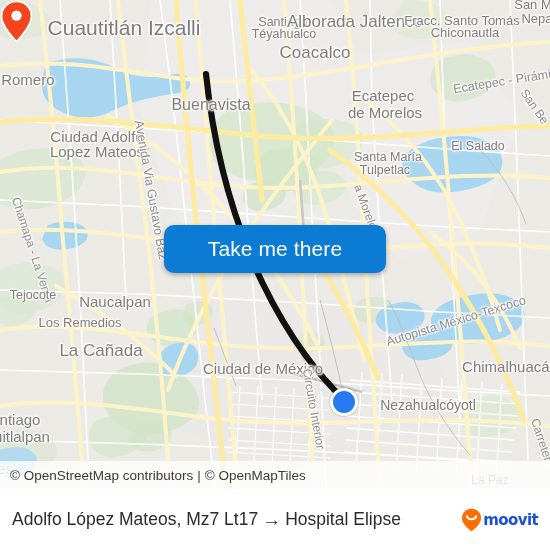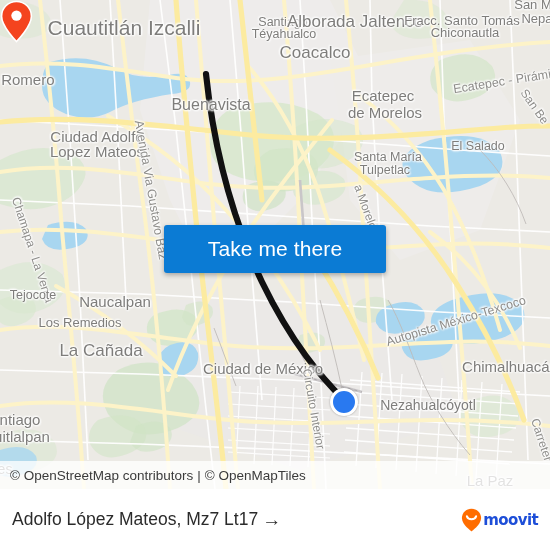--- a/index.html
+++ b/index.html
@@ -28,21 +28,21 @@
 
   
   #pin{position:absolute;left:190px;top:50px;width:33px;height:43px;}
   #dot{position:absolute;left:330px;top:388px;width:28px;height:28px;
        border-radius:50%;background:#2979f0;border:3px solid #ffffff;
        box-sizing:border-box;box-shadow:0 0 2px rgba(0,0,0,.35);}
 
   
   #takebtn{
     position:absolute;left:164px;top:225px;width:222px;height:48px;
-    background:#0b7bd4;border:none;border-radius:3px;
+    background:#0b7bd4;border:none;border-radius:10px;
     color:#ffffff;font-size:21px;letter-spacing:.1px;
     font-family:"Liberation Sans","DejaVu Sans",sans-serif;
     box-shadow:0 2px 5px rgba(0,0,0,.30);
     cursor:pointer;display:flex;align-items:center;justify-content:center;
     padding:0;
   }
 
   
   #attrib{
     position:absolute;left:0;bottom:0;width:550px;height:28px;
@@ -244,21 +244,21 @@
         <div class="maplabel city ctr" style="left: 80px; top: 323px; font-size: 13px;">Los Remedios</div>
         <div class="maplabel city ctr" style="left: 101px; top: 351px; font-size: 17px;">La Cañada</div>
         <div class="maplabel road ctr" style="left: 456px; top: 321px; font-size: 12.5px; transform: translate(-50%, -50%) rotate(-17deg);">Autopista México-Texcoco</div>
         <div class="maplabel city ctr" style="left: 263px; top: 369px; font-size: 15px;">Ciudad de México</div>
         <div class="maplabel city ctr" style="left: 510px; top: 367px; font-size: 15px;">Chimalhuacán</div>
         <div class="maplabel city ctr" style="left: 20px; top: 420px; font-size: 15px;">ntiago</div>
         <div class="maplabel city ctr" style="left: 22px; top: 437px; font-size: 15px;">uitlalpan</div>
         <div class="maplabel road ctr" style="left: 313px; top: 409px; font-size: 12px; transform: translate(-50%, -50%) rotate(80deg);">Circuito Interior</div>
         <div class="maplabel city ctr" style="left: 428px; top: 406px; font-size: 14px;">Nezahualcóyotl</div>
         <div class="maplabel road ctr" style="left: 541px; top: 440px; font-size: 12px; transform: translate(-50%, -50%) rotate(72deg);">Carreter</div>
-        <div class="maplabel city ctr" style="left: 490px; top: 481px; font-size: 15px;">La Paz</div>
+        <div class="maplabel city ctr" style="left: 490px; top: 481px; font-size: 12px;">La Paz</div>
         <div class="maplabel city ctr" style="left: 5px; top: 470px; font-size: 14px;">es</div>
       </div>
 
     <svg id="pin" viewBox="0 0 33 43">
       <path d="M16.5 1.5 C8.2 1.5 1.6 8 1.6 16.2 C1.6 26.5 16.5 41.5 16.5 41.5 C16.5 41.5 31.4 26.5 31.4 16.2 C31.4 8 24.8 1.5 16.5 1.5 Z" fill="#f4441e" stroke="#ffffff" stroke-width="1.6"></path>
       <circle cx="16.5" cy="15.6" r="5.2" fill="#ffffff"></circle>
     </svg>
 
     <div id="dot"></div>
 
@@ -270,20 +270,21 @@
       <span>© OpenStreetMap contributors</span>
       <span class="sep">|</span>
       <span>© OpenMapTiles</span>
     </div>
   </div>
 
   <div id="footer">
     <div id="footer-text">
       <span>Adolfo López Mateos, Mz7 Lt17</span>
       <span id="arrow-icon">→</span>
+      <span>Hospital Elipse</span>
     </div>
 
     <div id="moovit-logo">
       <svg width="21" height="24" viewBox="0 0 21 24">
         <path d="M10.5 0.8 C5.1 0.8 0.9 4.9 0.9 10.1 C0.9 16.8 10.5 23.4 10.5 23.4 C10.5 23.4 20.1 16.8 20.1 10.1 C20.1 4.9 15.9 0.8 10.5 0.8 Z" fill="#ff6d00"></path>
         <path d="M5.9 8.2 C7.0 12.2 14.0 12.2 15.1 8.2" stroke="#ffffff" stroke-width="2.1" fill="none" stroke-linecap="round"></path>
       </svg>
       <span id="moovit-word">moovit</span>
     </div>
   </div>

